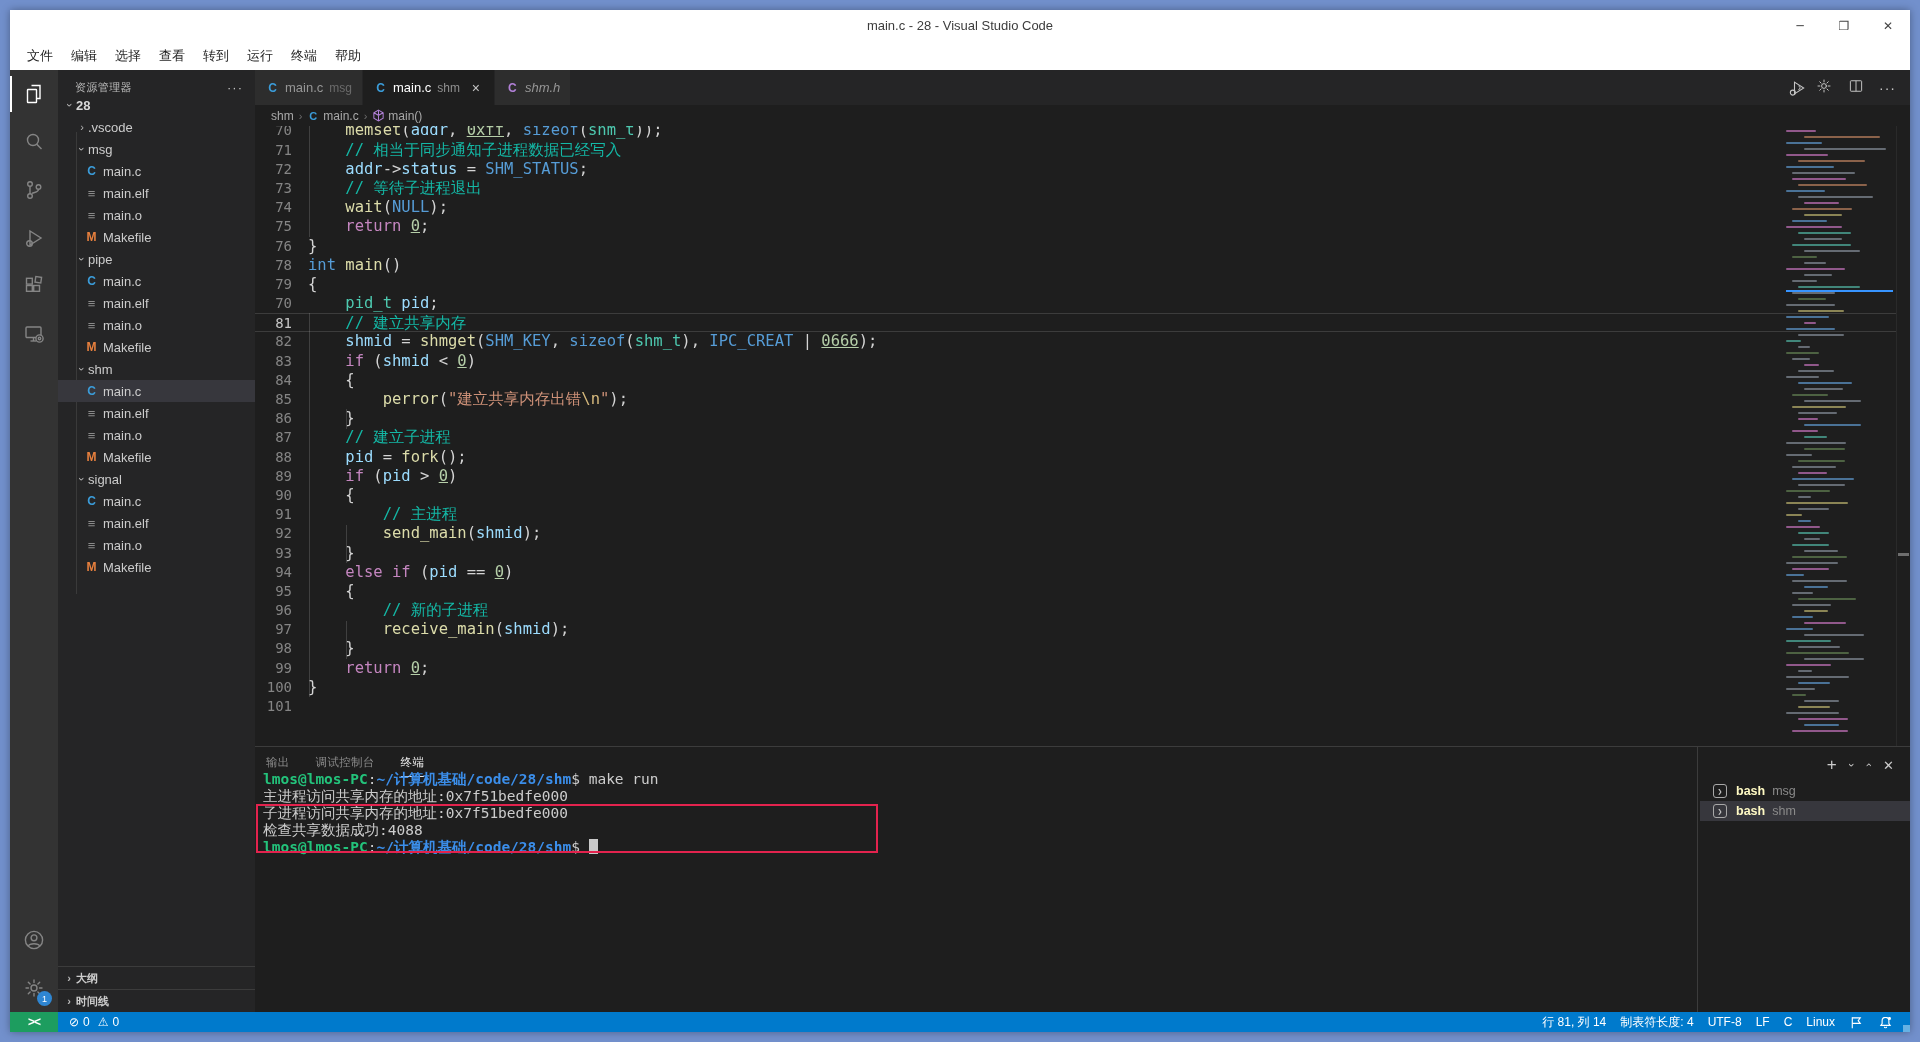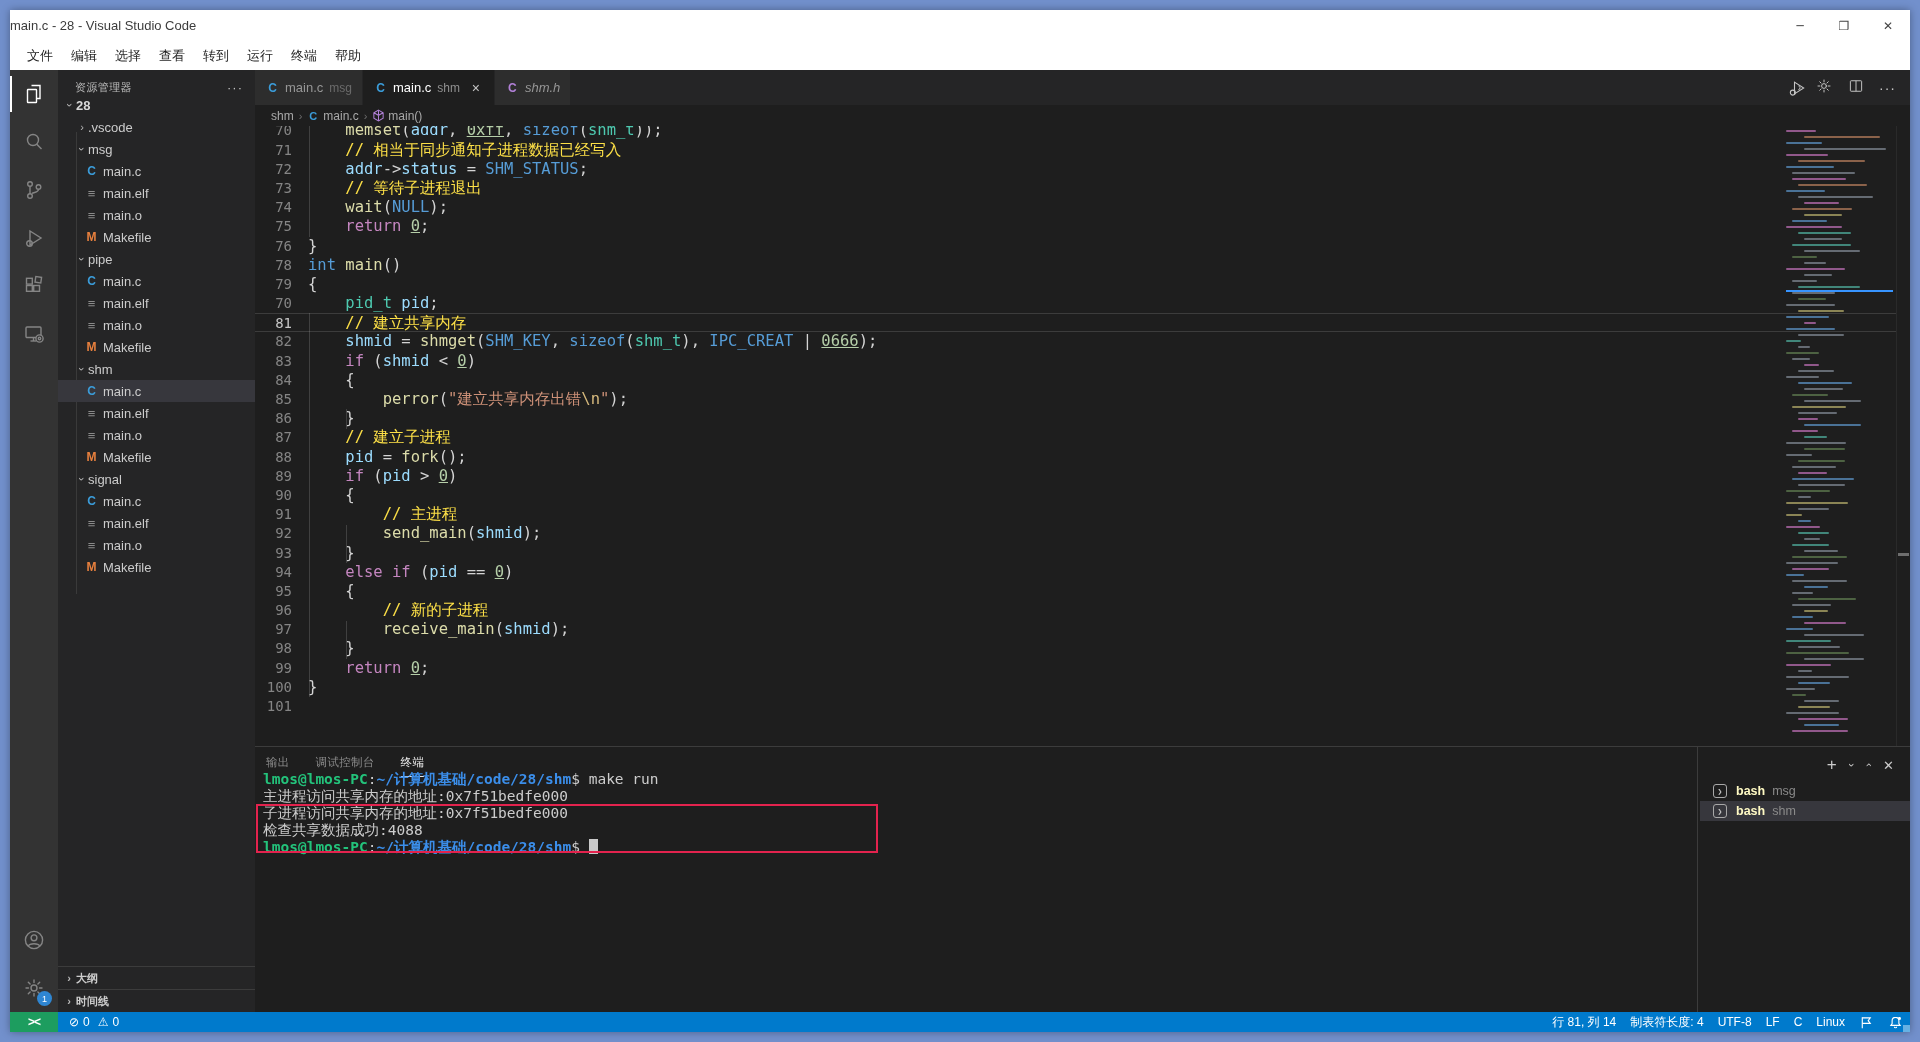--- a/index.html
+++ b/index.html
@@ -5,21 +5,21 @@
   * { margin:0; padding:0; box-sizing:border-box; }
   html,body { width:1920px; height:1042px; overflow:hidden; }
   body { font-family:"Liberation Sans", sans-serif; background:#7290cc; }
   .desktop { position:relative; width:1920px; height:1042px; background:#7290cc; }
   .window { position:absolute; left:10px; top:10px; width:1900px; height:1022px;
             background:#1e1e1e; display:flex; flex-direction:column; box-shadow:0 0 8px rgba(0,0,0,.35); }
 
   
   .titlebar { height:32px; background:#ffffff; position:relative; flex:0 0 32px; }
   .titlebar .title { position:absolute; left:0; right:0; top:0; height:32px; line-height:32px;
-                     font-size:13px; color:#3c3c3c; }
+                     text-align:center; font-size:13px; color:#3c3c3c; }
   .win-controls { position:absolute; right:0; top:0; height:32px; display:flex; }
   .win-btn { width:44px; height:32px; display:flex; align-items:center; justify-content:center;
              font-size:12px; color:#444; font-family:"DejaVu Sans", sans-serif; }
 
   
   .menubar { height:28px; background:#ffffff; display:flex; align-items:center; padding-left:8px; flex:0 0 28px; }
   .menu-item { font-size:13px; color:#1f1f1f; padding:3px 9px; border-radius:3px; cursor:default; }
 
   
   .body { flex:1 1 auto; display:flex; position:relative; min-height:0; }
@@ -77,21 +77,21 @@
 
   
   .viewport { position:absolute; left:0; top:56px; right:0; height:620px; overflow:hidden; background:#1e1e1e; }
   .code { position:absolute; left:0; top:-4.6px; right:0; }
   .cl { height:19.2px; line-height:19.2px; display:flex; white-space:pre;
         font-family:"DejaVu Sans Mono", monospace; font-size:15.5px; width:1641px; }
   .cl .ln { width:37px; text-align:right; color:#858585; font-size:14px; flex:0 0 37px; }
   .cl .lc { margin-left:16px; }
   .cl.cur { border-top:1px solid rgba(200,200,200,.18); border-bottom:1px solid rgba(200,200,200,.18); }
   .cl.cur .ln { color:#c6c6c6; }
-  .tok-p { color:#d4d4d4; } .tok-c { color:#fde047; } .tok-k { color:#c586c0; }
+  .tok-p { color:#d4d4d4; } .tok-c { color:#14b8a6; } .tok-k { color:#c586c0; }
   .tok-b { color:#569cd6; } .tok-t { color:#4ec9b0; } .tok-f { color:#dcdcaa; }
   .tok-v { color:#9cdcfe; } .tok-n { color:#b5cea8;text-decoration:underline; } .tok-s { color:#ce9178; } .tok-e { color:#d7ba7d; }
   .guide { position:absolute; width:1px; background:#404040; }
   .minimap { position:absolute; left:1531px; top:0; width:104px; height:620px; }
   .mm-bar { position:absolute; height:2px; border-radius:1px; }
   .mm-line { position:absolute; left:0; width:107px; height:2px; background:#3794ff; top:164px; }
   .oruler { position:absolute; right:0; top:0; width:14px; height:620px; background:#1e1e1e; border-left:1px solid #2a2a2a; }
   .oruler .dash { position:absolute; left:1px; right:1px; top:427px; height:3px; background:#6e6e6e; }
 
   
@@ -116,21 +116,21 @@
   .term-ic { width:14px; height:14px; border:1px solid #a8a8a8; border-radius:3px; color:#c5c5c5;
              font-size:8px; display:flex; align-items:center; justify-content:center; margin-right:9px; font-family:"DejaVu Sans Mono",monospace; }
   .term-row .nm { color:#fef9c3; font-weight:bold; margin-right:7px; }
   .term-row .hint { color:#8a8a8a; }
 
   
   .statusbar { height:20px; background:#007acc; display:flex; align-items:center; color:#ffffff; font-size:12px; flex:0 0 20px; position:relative; }
   .remote { width:48px; height:20px; background:#1d9d5f; display:flex; align-items:center; justify-content:center;
             font-weight:bold; font-size:12px; letter-spacing:-1px; }
   .sb-item { display:flex; align-items:center; gap:4px; padding:0 7px; height:20px; }
-  .sb-right { margin-left:auto; display:flex; align-items:flex-end; }
+  .sb-right { margin-left:auto; display:flex; align-items:flex-end; padding-right:10px; }
   .statusbar svg { stroke:#ffffff; fill:none; stroke-width:1.2; }
   .grip { position:absolute; right:0; bottom:0; width:7px; height:7px; background:#66b1e3; }
 </style>
 </head>
 <body>
 
 <div class="desktop">
 <div class="window">
 
   <div class="titlebar">

